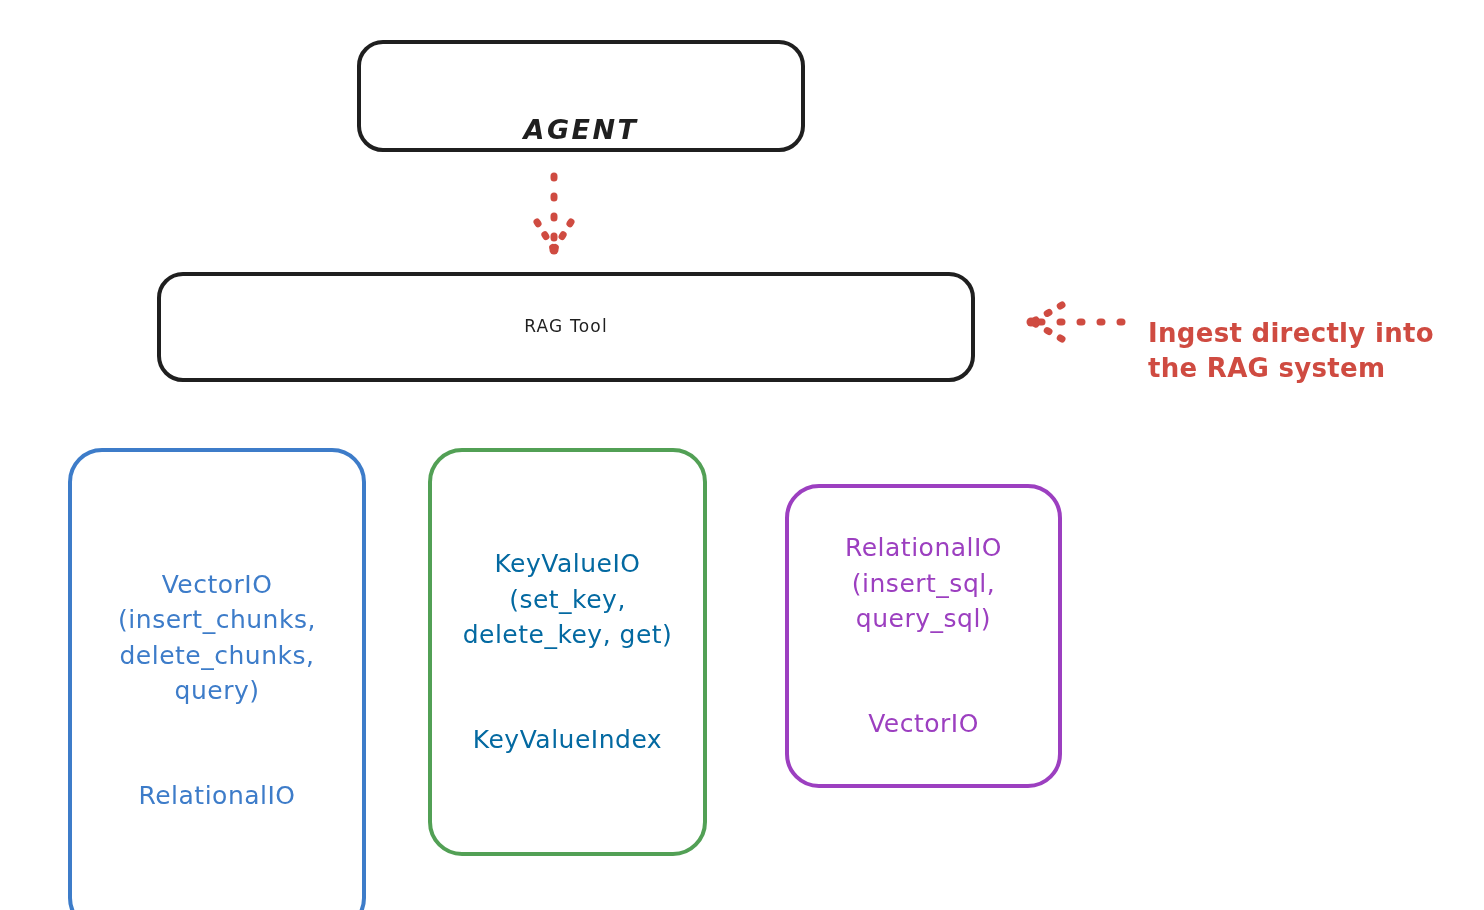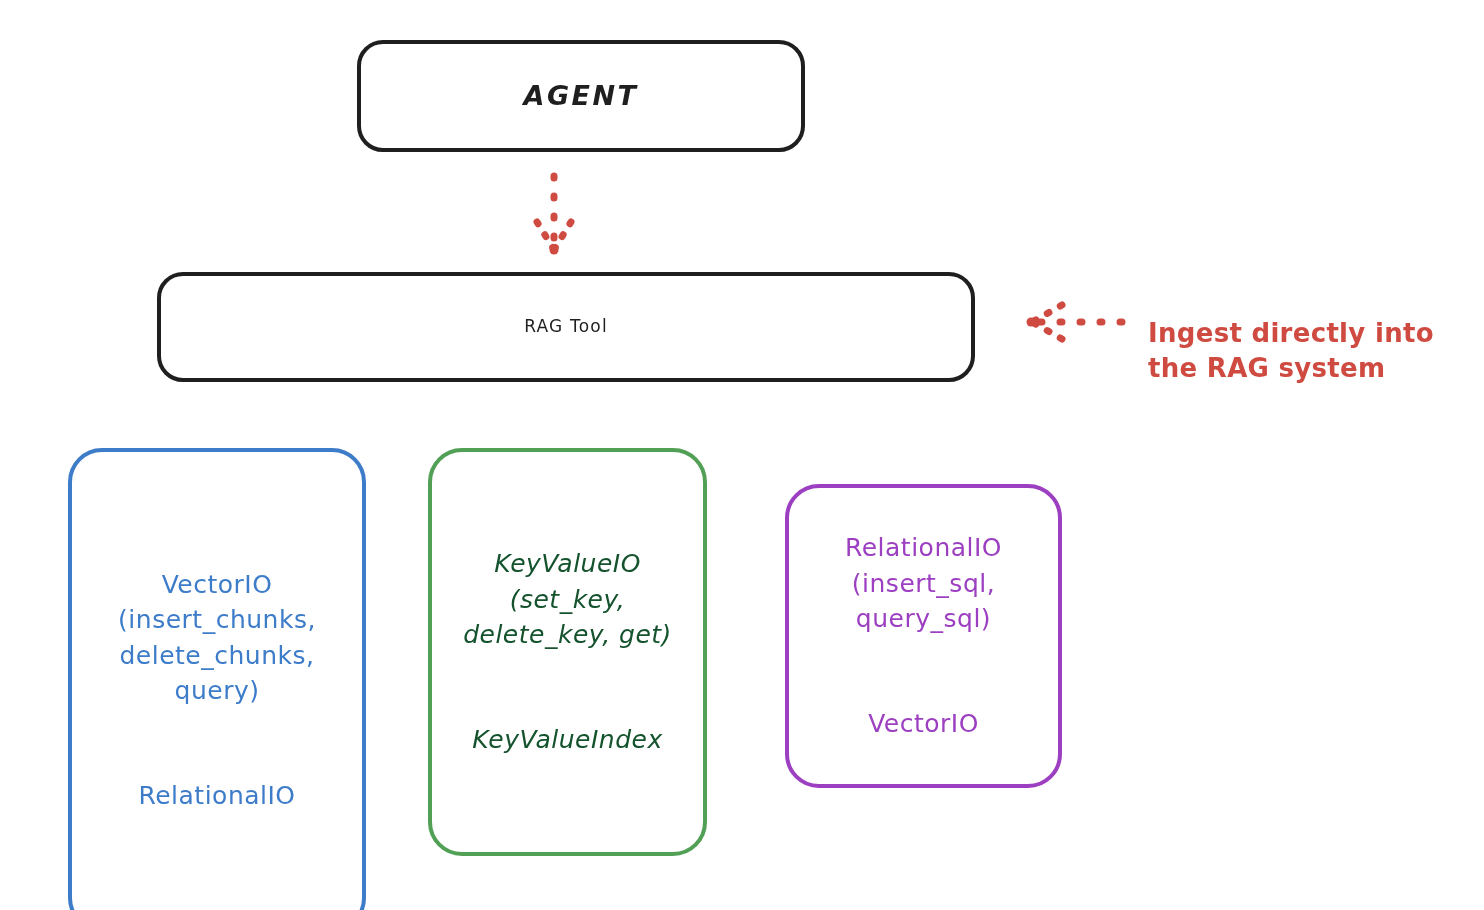--- a/index.html
+++ b/index.html
@@ -104,21 +104,21 @@
     </g>
 
     <g>
       <line x1="1122" y1="322" x2="1040" y2="322" stroke="#cf4b41" stroke-width="7" stroke-linecap="round" stroke-dasharray="2 18"></line>
       <line x1="1062" y1="305" x2="1034" y2="321" stroke="#cf4b41" stroke-width="7" stroke-linecap="round" stroke-dasharray="2 13"></line>
       <line x1="1062" y1="339" x2="1034" y2="323" stroke="#cf4b41" stroke-width="7" stroke-linecap="round" stroke-dasharray="2 13"></line>
       <circle cx="1031" cy="322" r="4.5" fill="#cf4b41"></circle>
     </g>
   </svg>
 
-  <div class="node node-black" id="node-agent" style="left:357px; top:40px; width:448px; height:112px;">
+  <div class="node node-black" id="node-agent" style="left:357px; top:40px; width:448px; height:112px;align-items:flex-end;">
     <span class="node-label">AGENT</span>
   </div>
 
   <div class="node node-black" id="node-rag" style="left:157px; top:272px; width:818px; height:110px;">
     <span class="node-label">RAG Tool</span>
   </div>
 
   <div class="annotation" style="left:1148px; top:281px; width:330px; color:#cf4b41;">
     <span>Ingest directly into
 the RAG system</span>
@@ -128,21 +128,21 @@
     <div class="node-label" style="color:#3d7cc9;">
       <span class="store-api">VectorIO
 (insert_chunks,
 delete_chunks,
 query)</span>
       <span class="store-index">RelationalIO</span>
     </div>
   </div>
 
   <div class="node node-store" id="node-keyvalue" style="left:428px; top:448px; width:279px; height:408px; border-color:#52a055;">
-    <div class="node-label" style="color:#14532d;font-style:italic;">
+    <div class="node-label" style="color:#0369a1;">
       <span class="store-api">KeyValueIO
 (set_key,
 delete_key, get)</span>
       <span class="store-index">KeyValueIndex</span>
     </div>
   </div>
 
   <div class="node node-store" id="node-relational" style="left:785px; top:448px; width:277px; height:304px; border-color:#9c3fc0;margin-top:36px;">
     <div class="node-label" style="color:#9c3fc0;">
       <span class="store-api">RelationalIO

